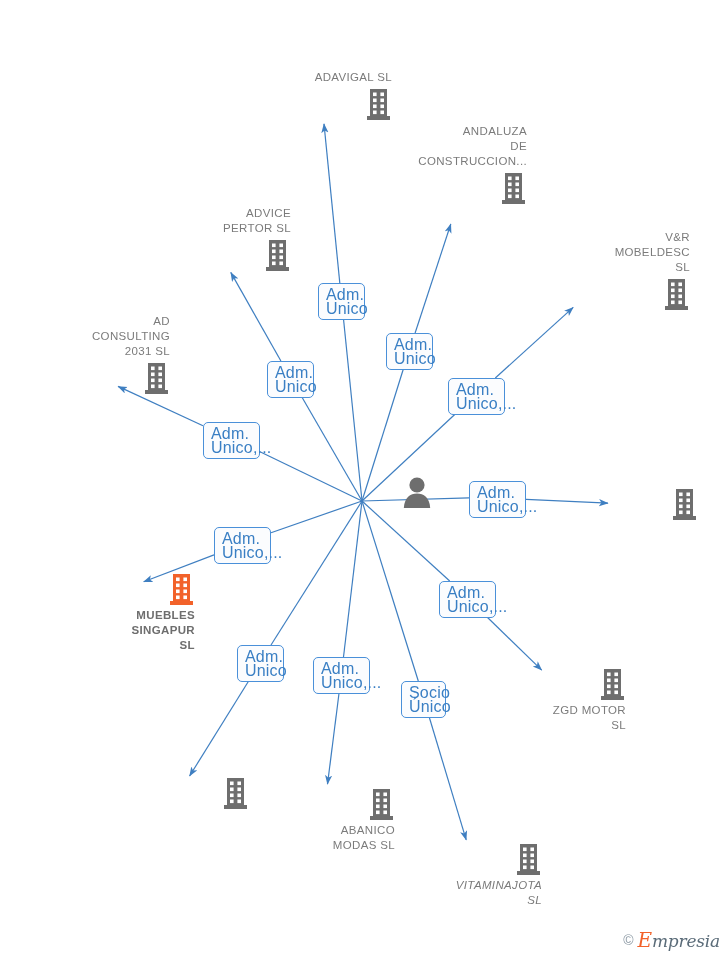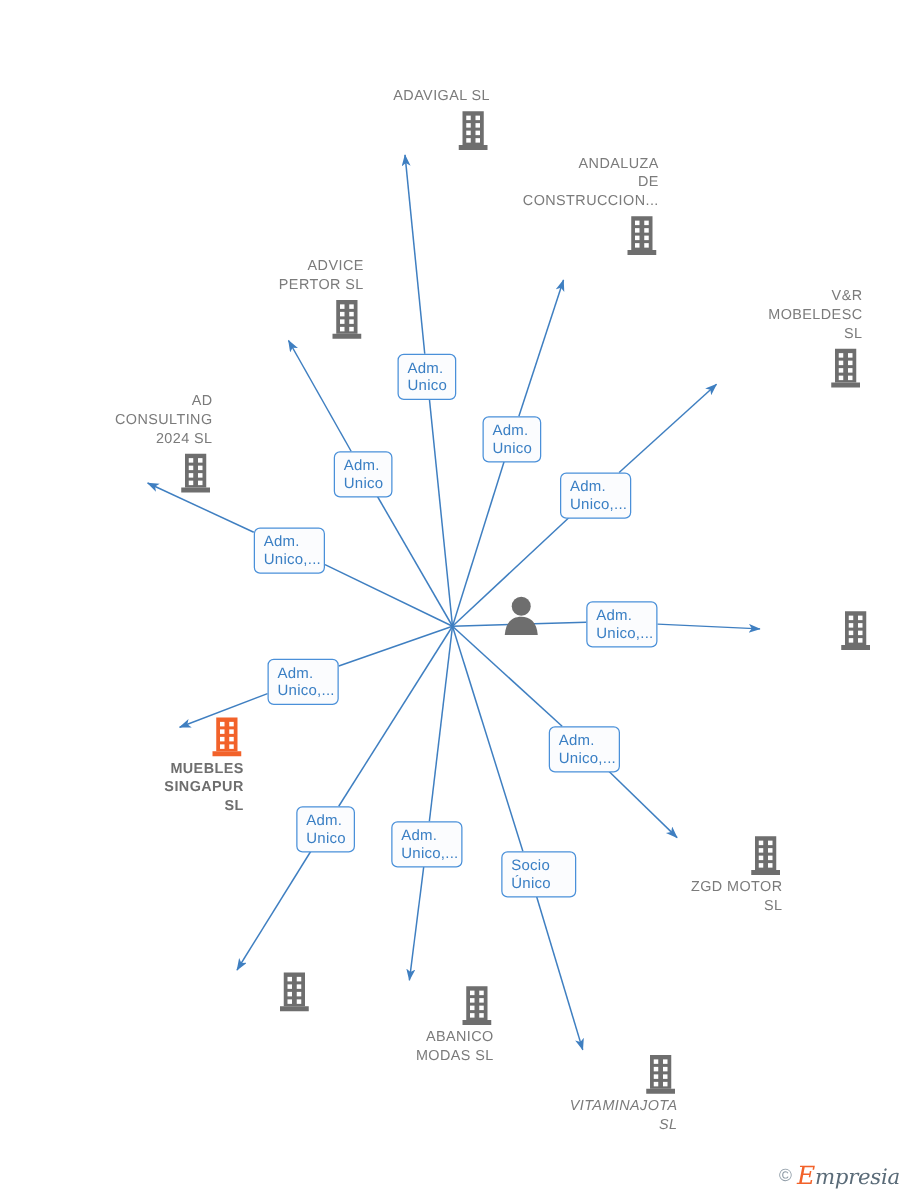--- a/index.html
+++ b/index.html
@@ -53,21 +53,21 @@
     line-height: 16px;
     margin-top: 1px;
   }
   .edge-label {
     position: absolute;
     box-sizing: border-box;
     border: 1px solid #4a90d9;
     border-radius: 5px;
     background: #fbfcfe;
     color: #3a7fc4;
-    font-size: 12px;
+    font-size: 16px;
     line-height: 13.5px;
     padding: 4px 7px 4px 7px;
     white-space: pre-line;
     text-align: left;
     letter-spacing: 0.2px;
   }
   .watermark {
     position: absolute;
     right: 8px;
     bottom: 8px;
@@ -133,21 +133,21 @@
       <div class="edge-label" style="left: 448px; top: 378px; width: 57px;">Adm.
 Unico,...</div>
       <div class="edge-label" style="left: 267px; top: 361px; width: 47px;">Adm.
 Unico</div>
       <div class="edge-label" style="left: 203px; top: 422px; width: 57px;">Adm.
 Unico,...</div>
       <div class="edge-label" style="left: 469px; top: 481px; width: 57px;">Adm.
 Unico,...</div>
       <div class="edge-label" style="left: 439px; top: 581px; width: 57px;">Adm.
 Unico,...</div>
-      <div class="edge-label" style="left: 401px; top: 681px; width: 60px;">Socio
+      <div class="edge-label" style="left: 401px; top: 681px; width: 45px;">Socio
 Único</div>
       <div class="edge-label" style="left: 313px; top: 657px; width: 57px;">Adm.
 Unico,...</div>
       <div class="edge-label" style="left: 237px; top: 645px; width: 47px;">Adm.
 Unico</div>
       <div class="edge-label" style="left: 214px; top: 527px; width: 57px;">Adm.
 Unico,...</div>
     </div>
   <div id="node-layer">
       <div class="node label-above" style="left: 322px; top: 70px;">
@@ -211,21 +211,21 @@
             <rect x="14.4" y="10.5" width="3.6" height="3.6" fill="#ffffff"></rect>
             <rect x="7" y="16.5" width="3.6" height="3.6" fill="#ffffff"></rect>
             <rect x="14.4" y="16.5" width="3.6" height="3.6" fill="#ffffff"></rect>
             <rect x="7" y="22.5" width="3.6" height="3.6" fill="#ffffff"></rect>
             <rect x="14.4" y="22.5" width="3.6" height="3.6" fill="#ffffff"></rect>
           </svg></span>
       </div>
       <div class="node label-above" style="left: 100px; top: 314px;">
         <span class="node-label">AD
 CONSULTING
-2024  SL</span>
+2031  SL</span>
         <span class="icon-wrap"><svg width="26" height="33" viewBox="0 0 26 33">
             <rect x="4" y="1" width="17" height="27" fill="#6e6e6e"></rect>
             <rect x="1" y="28" width="23" height="4" fill="#6e6e6e"></rect>
             <rect x="7" y="4.5" width="3.6" height="3.6" fill="#ffffff"></rect>
             <rect x="14.4" y="4.5" width="3.6" height="3.6" fill="#ffffff"></rect>
             <rect x="7" y="10.5" width="3.6" height="3.6" fill="#ffffff"></rect>
             <rect x="14.4" y="10.5" width="3.6" height="3.6" fill="#ffffff"></rect>
             <rect x="7" y="16.5" width="3.6" height="3.6" fill="#ffffff"></rect>
             <rect x="14.4" y="16.5" width="3.6" height="3.6" fill="#ffffff"></rect>
             <rect x="7" y="22.5" width="3.6" height="3.6" fill="#ffffff"></rect>

